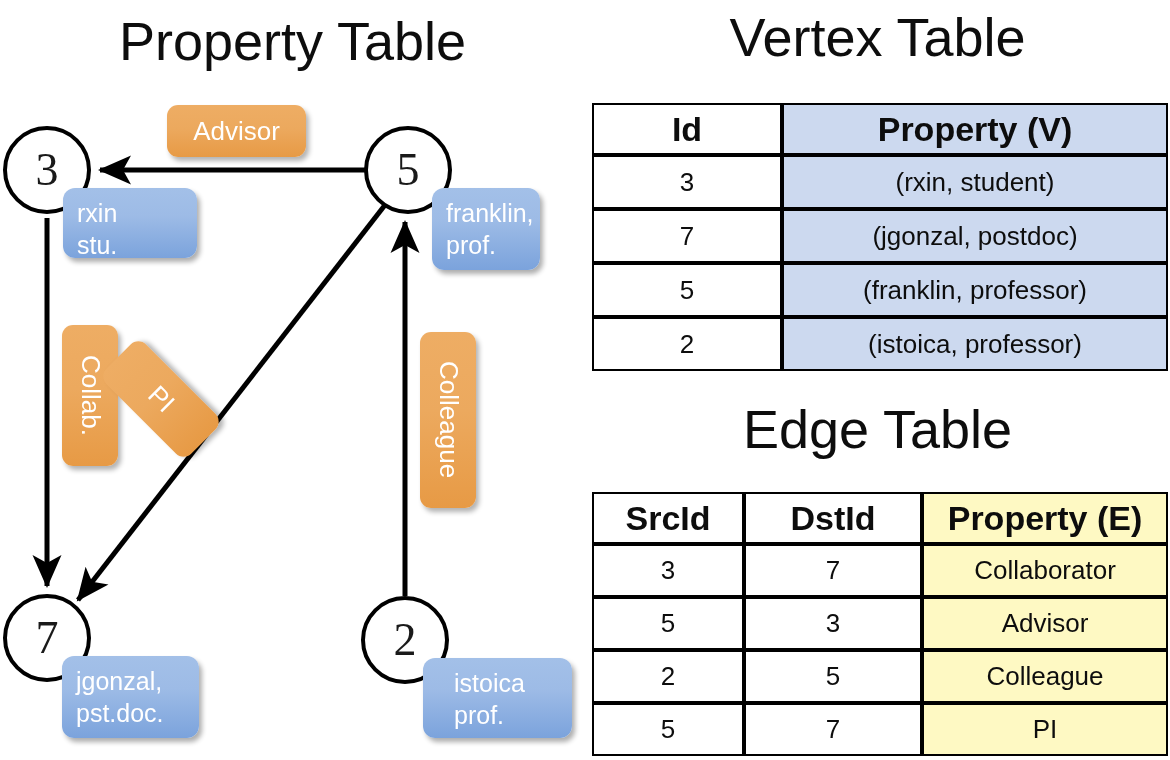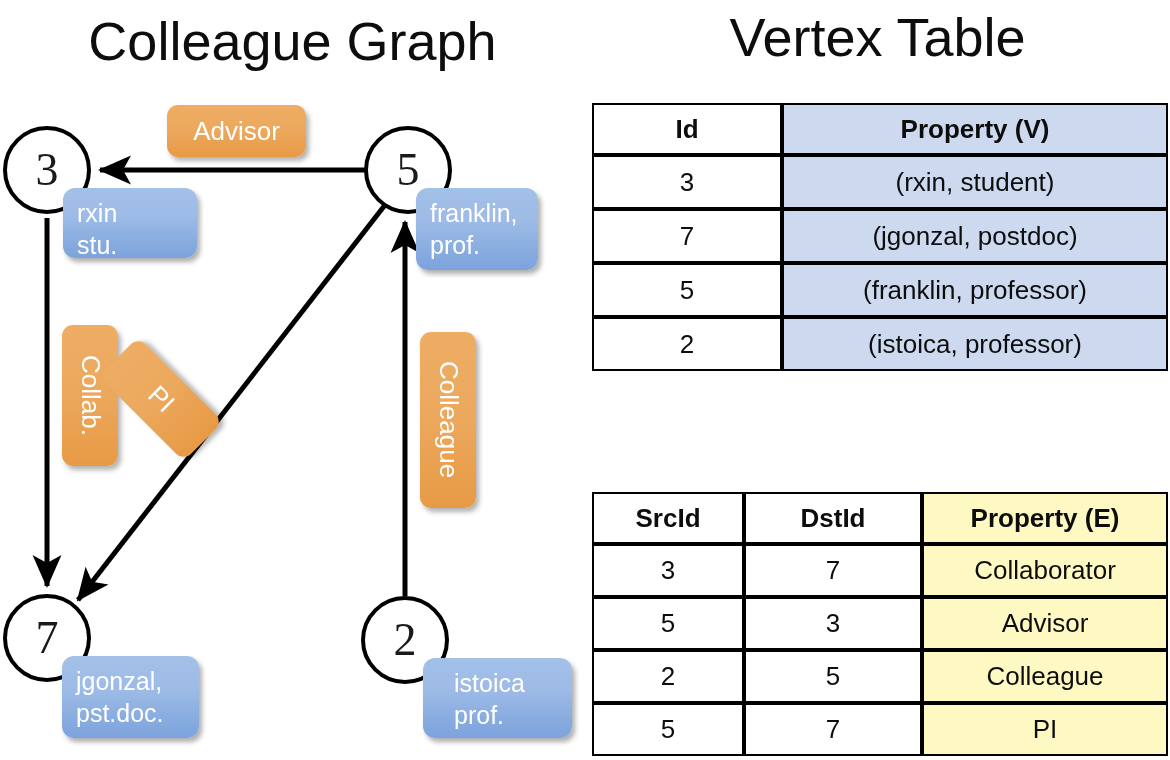--- a/index.html
+++ b/index.html
@@ -116,21 +116,21 @@
     font-family: "Liberation Sans", sans-serif;
     font-weight: 300;
     font-size: 26px;
     color: #0d0d0d;
     text-align: center;
     padding: 0;
     box-sizing: border-box;
   }
   .data-table th {
     font-weight: bold;
-    font-size: 26px;
+    font-size: 34px;
   }
   .cell-plain { background: #ffffff; }
   .cell-blue  { background: #ccd9ef; }
   .cell-peach { background: #fef9c3; }
 
   #vertex-table { left: 592px; top: 103px; width: 576px; }
   #vertex-table th.c-id, #vertex-table td.c-id { width: 190px; }
   #vertex-table th.c-prop, #vertex-table td.c-prop { width: 386px; }
   #vertex-table th { height: 52px; }
   #vertex-table td { height: 54px; }
@@ -140,24 +140,25 @@
   #edge-table th.c-dst, #edge-table td.c-dst { width: 178px; }
   #edge-table th.c-prop, #edge-table td.c-prop { width: 246px; }
   #edge-table th { height: 52px; }
   #edge-table td { height: 53px; }
 </style>
 </head>
 <body>
 
 <div id="page">
 
-  <div class="big-title" id="title-property-graph">Colleague Graph</div>
+  <div class="big-title" id="title-property-graph">Property Table</div>
 
   <div class="big-title" id="title-vertex-table">Vertex Table</div>
 
+  <div class="big-title" id="title-edge-table">Edge Table</div>
 
   <div id="graph-panel">
 
     <svg id="graph-svg" viewBox="0 0 585 760">
       <defs>
         <marker id="arrowhead" markerWidth="7" markerHeight="7" refX="6.2" refY="3.3" orient="auto" markerUnits="strokeWidth">
           <path d="M0,0.4 L6.6,3.3 L0,6.2 L1.6,3.3 Z" fill="#000000"></path>
         </marker>
       </defs>
 
@@ -172,21 +173,21 @@
 
     <div class="vertex-node" style="left:3px; top:126px;"></div>
     <div class="vertex-label" style="left:3px; top:126px;">3</div>
     <div class="prop-box" style="left:63px; top:188px; width:134px; height:70px;">
       <div>rxin</div>
       <div>stu.</div>
     </div>
 
     <div class="vertex-node" style="left:364px; top:126px;"></div>
     <div class="vertex-label" style="left:364px; top:126px;">5</div>
-    <div class="prop-box" style="left:416px; top:188px; width:122px; height:82px;">
+    <div class="prop-box" style="left:432px; top:188px; width:108px; height:82px;">
       <div>franklin,</div>
       <div>prof.</div>
     </div>
 
     <div class="vertex-node" style="left:3px; top:594px;"></div>
     <div class="vertex-label" style="left:3px; top:594px;">7</div>
     <div class="prop-box" style="left:62px; top:656px; width:137px; height:82px;">
       <div>jgonzal,</div>
       <div>pst.doc.</div>
     </div>

